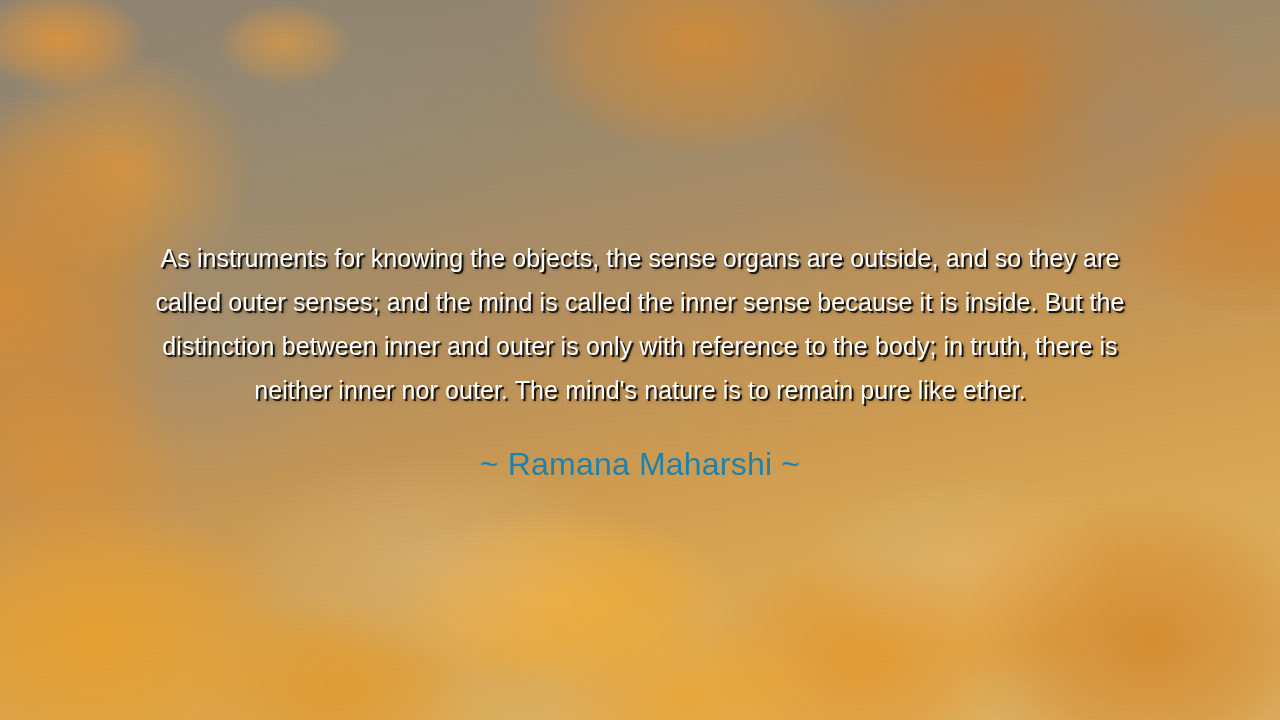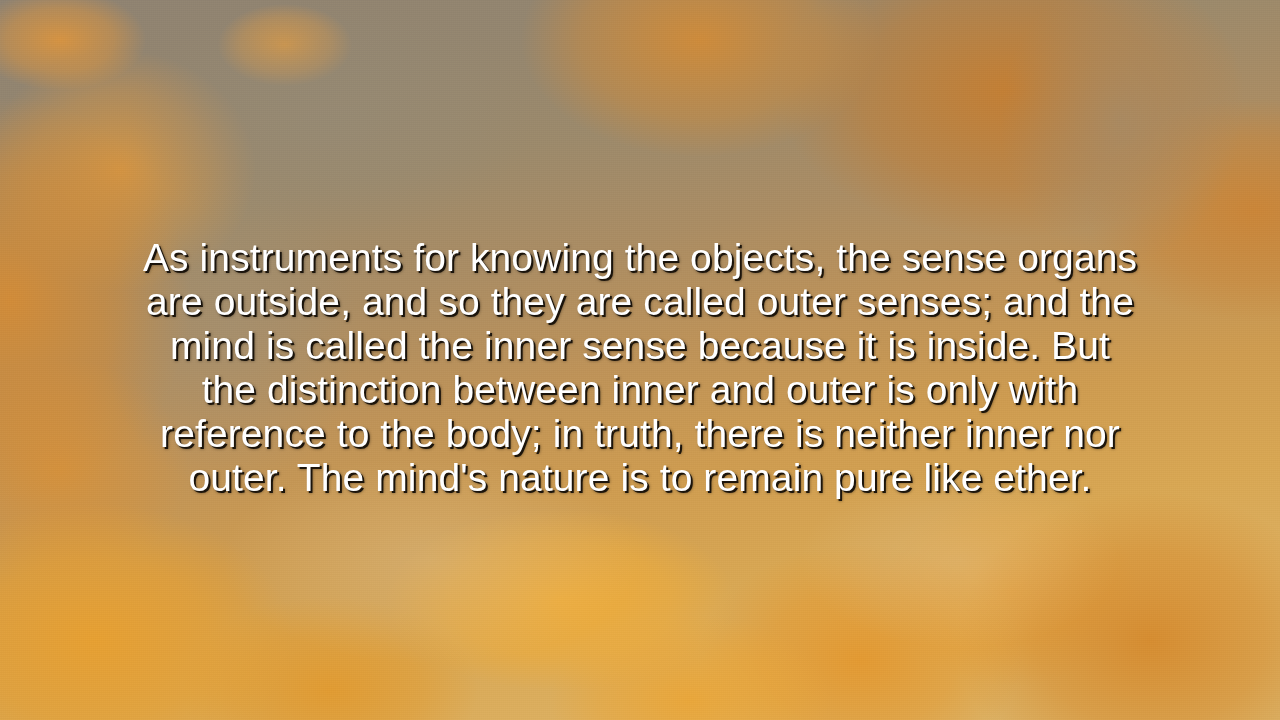--- a/index.html
+++ b/index.html
@@ -115,21 +115,21 @@
     right: 0;
     top: 236px;
     text-align: center;
     padding: 0 140px;
     box-sizing: border-box;
   }
 
   .quote-text {
     margin: 0;
     color: #ffffff;
-    font-size: 39px;
+    font-size: 25px;
     line-height: 44px;
     font-weight: 400;
     letter-spacing: 0.1px;
     text-shadow:
       2px 2px 0 rgba(20,14,8,0.92),
       2px 2px 3px rgba(20,14,8,0.55);
     white-space: pre-wrap;
   }
 
   .attribution {
@@ -147,15 +147,16 @@
 
 <div id="stage">
 
   <div class="clouds layer-a"></div>
   <div class="clouds layer-b"></div>
   <div class="clouds layer-gaps"></div>
   <div class="clouds layer-grain"></div>
 
   <div class="content">
     <p class="quote-text">As instruments for knowing the objects, the sense organs are outside, and so they are called outer senses; and the mind is called the inner sense because it is inside. But the distinction between inner and outer is only with reference to the body; in truth, there is neither inner nor outer. The mind's nature is to remain pure like ether.</p>
+    <p class="attribution">~ Ramana Maharshi ~</p>
   </div>
 
 </div>
 
 </body></html>

